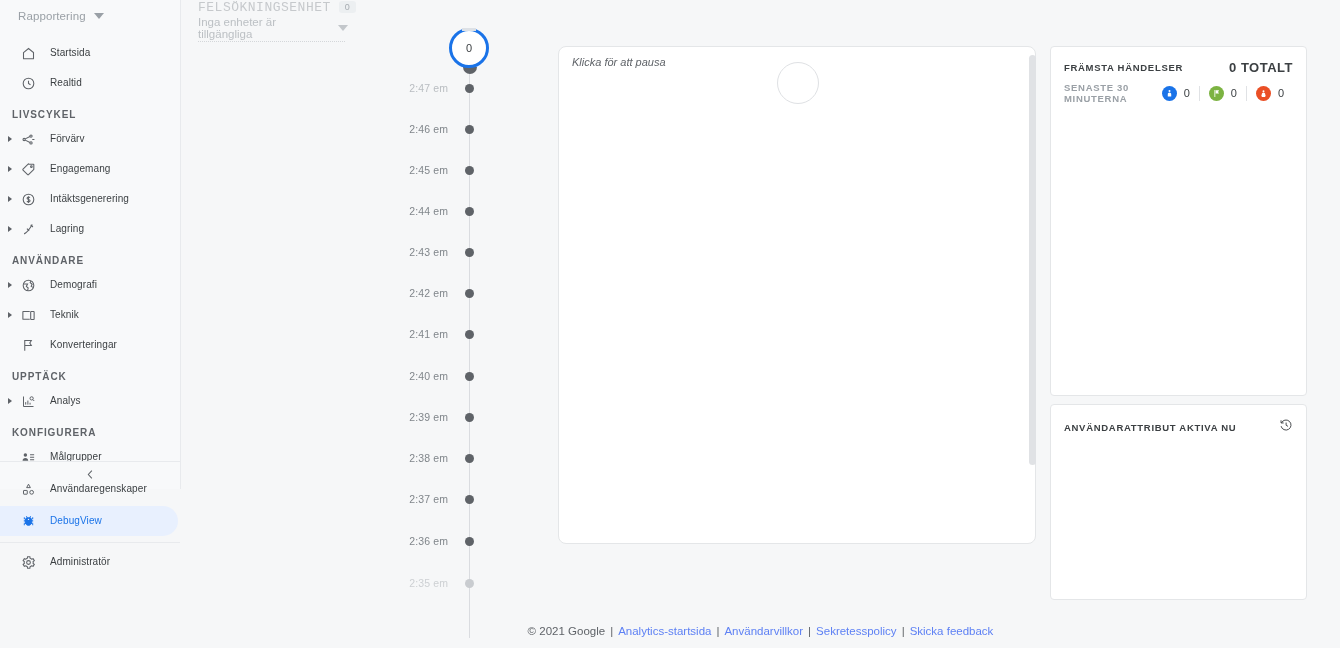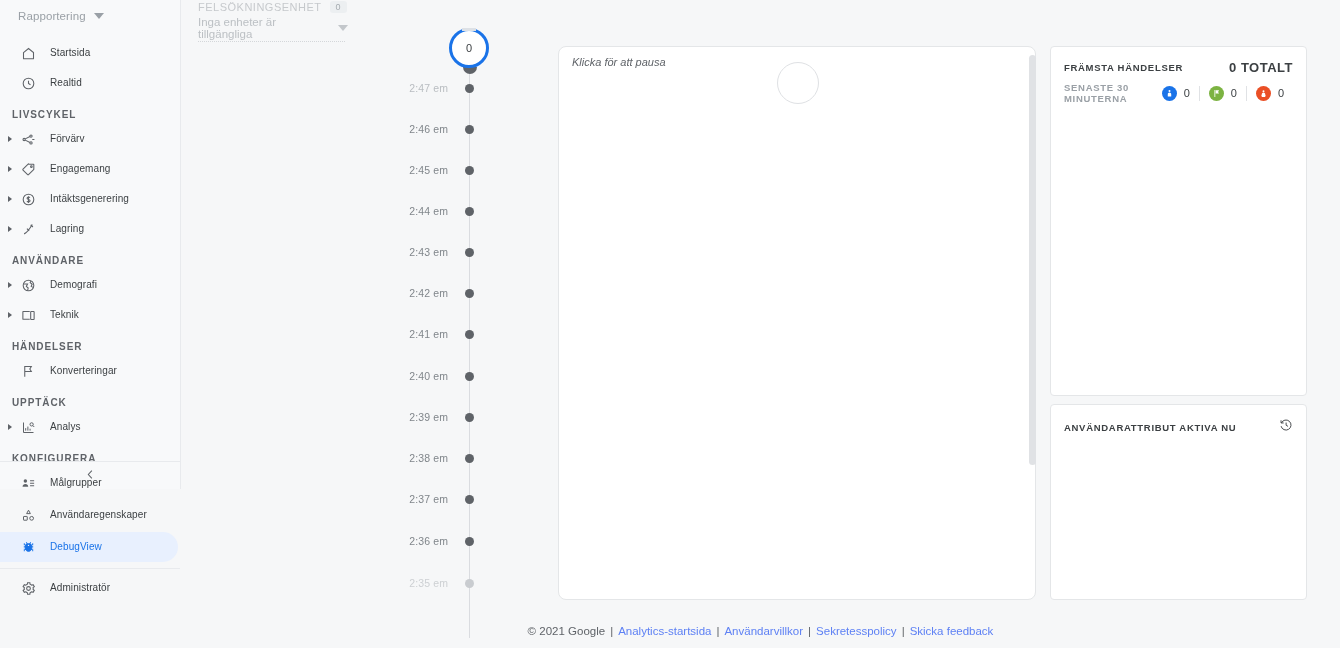--- a/index.html
+++ b/index.html
@@ -109,23 +109,23 @@
     position: absolute;
     left: 198px; top: 0px;
     width: 150px;
   }
   .dp-row {
     display: flex; align-items: center;
     height: 14px;
     margin-top: 0px;
   }
   .dp-title {
-    font-size: 11px; color: #c6c9cc;
+    font-size: 13px; color: #c6c9cc;
     letter-spacing: .5px;
-    font-family: Liberation Sans, sans-serif;
+    font-family: Liberation Mono, monospace;
     text-transform: uppercase;
   }
   .dp-badge {
     margin-left: 8px;
     background: #eceff1; color: #a6acb1;
     border-radius: 3px;
     font-size: 9px;
     padding: 1px 6px;
     line-height: 10px;
   }
@@ -208,21 +208,21 @@
     left: 73px; top: 27px;
     width: 14px; height: 7px;
     background: #5f6368;
     border-radius: 0 0 7px 7px;
   }
 
   
   #stream {
     position: absolute;
     left: 558px; top: 46px;
-    width: 478px; height: 554px;
+    width: 478px; height: 498px;
     background: #fff;
     border: 1px solid #e4e6e8;
     border-radius: 8px;
     overflow: hidden;
   }
   #stream-hint {
     position: absolute; left: 13px; top: 9px;
     font-size: 11px; color: #5f6368;
     font-style: italic;
   }
@@ -425,21 +425,20 @@
           </span>
         <span class="ic">
           <svg width="15" height="15" viewBox="0 0 24 24" fill="none" stroke="currentColor" stroke-width="1.7">
             <path d="M14 18H3.5a.5.5 0 0 1-.5-.5V6a.5.5 0 0 1 .5-.5H14"></path>
             <rect x="15.5" y="5.5" width="5.5" height="13" rx="0.8"></rect>
           </svg>
         </span>
         <span class="lbl">Teknik</span>
       </div>
 
-      <div class="sb-group">HÄNDELSER</div>
 
       <div class="sb-item noexp">
         <span class="ic">
           <svg width="15" height="15" viewBox="0 0 24 24" fill="none" stroke="currentColor" stroke-width="1.7">
             <path d="M6 20.5V4h10.5l-2.4 4 2.4 4H6"></path>
           </svg>
         </span>
         <span class="lbl">Konverteringar</span>
       </div>
 

